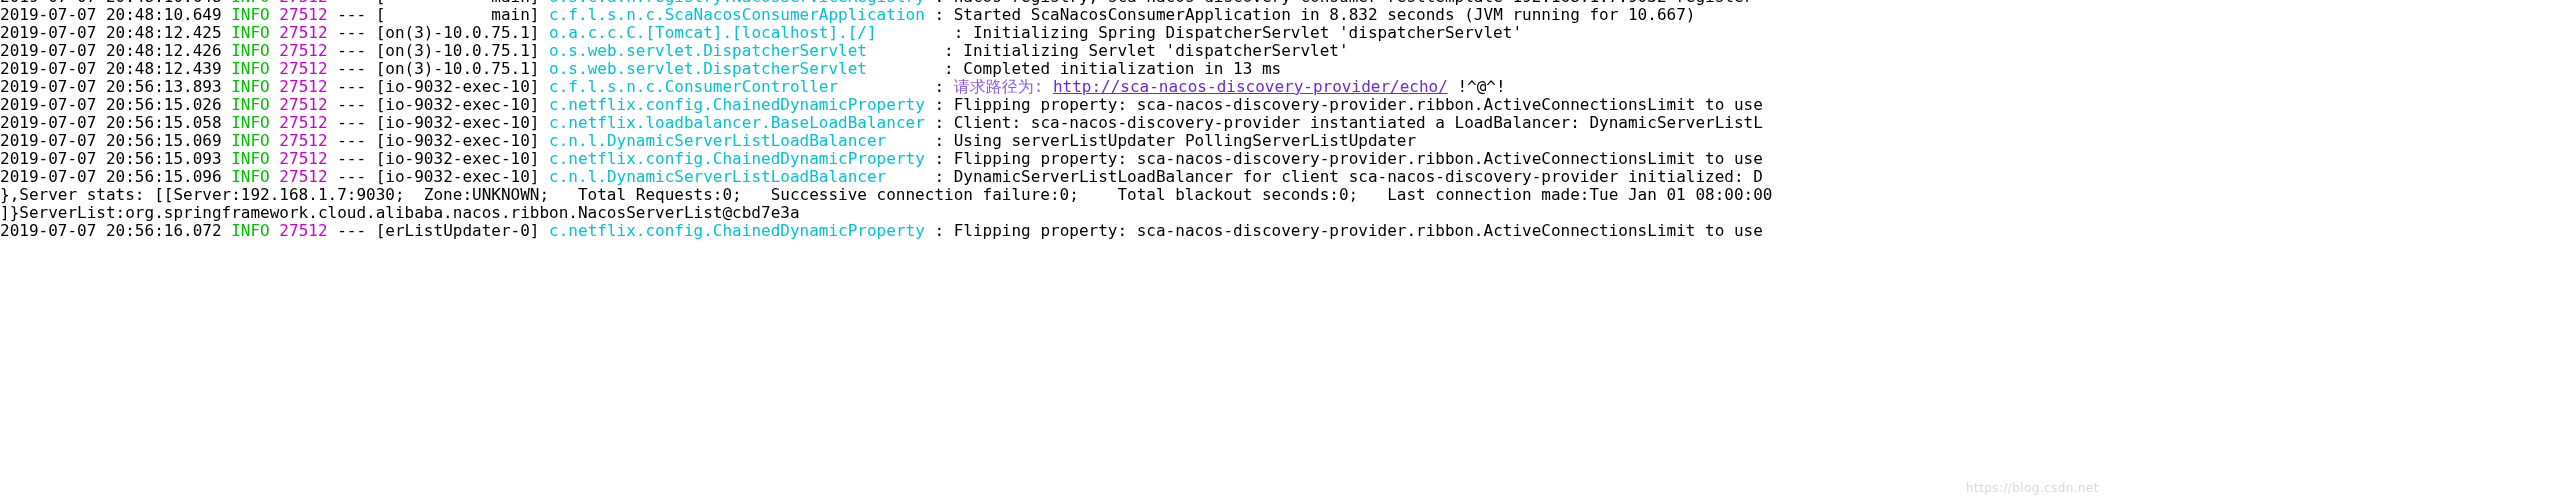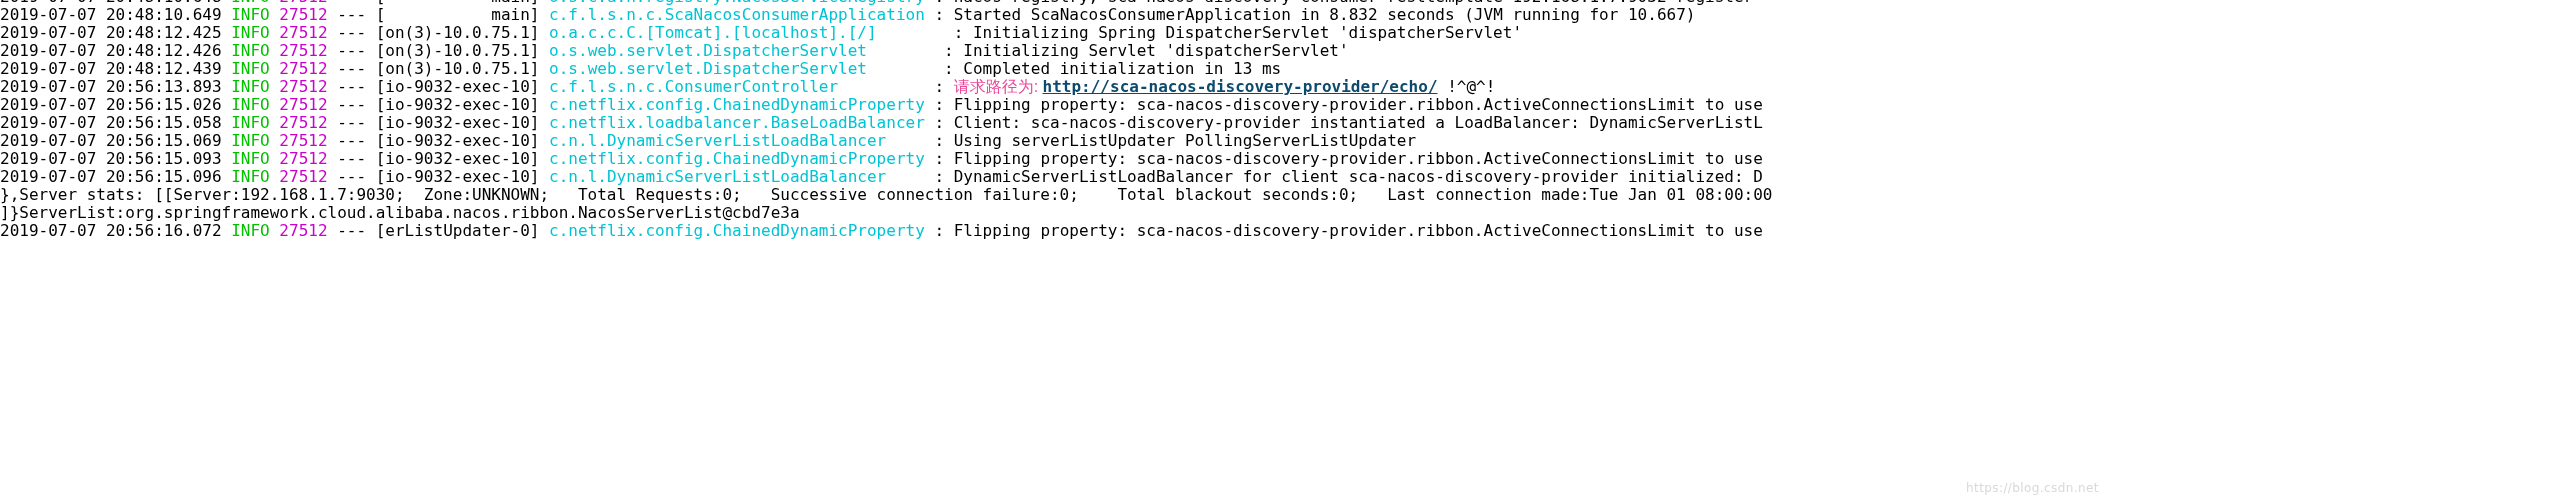--- a/index.html
+++ b/index.html
@@ -29,22 +29,22 @@
     line-height: 18px;
     letter-spacing: 0px;
     color: #000000;
     height: 18px;
   }
   .seg { white-space: pre; }
   .c-plain   { color: #000000; }
   .c-level   { color: #00c000; }
   .c-pid     { color: #cc00cc; }
   .c-logger  { color: #00c4d4; }
-  .c-link    { color: #0c4a6e; text-decoration: underline; cursor: pointer; font-weight: bold; }
-  .c-cjk     { color: #ec4899; font-family: Liberation Sans, sans-serif; }
+  .c-link    { color: #6d28d9; text-decoration: underline; cursor: pointer; }
+  .c-cjk     { color: #8b5cf6; font-family: Liberation Mono, monospace; }
 
   
   #scroll-area {
     position: absolute;
     top: -12px;
     left: 0;
     width: 2576px;
   }
 
   .watermark {

